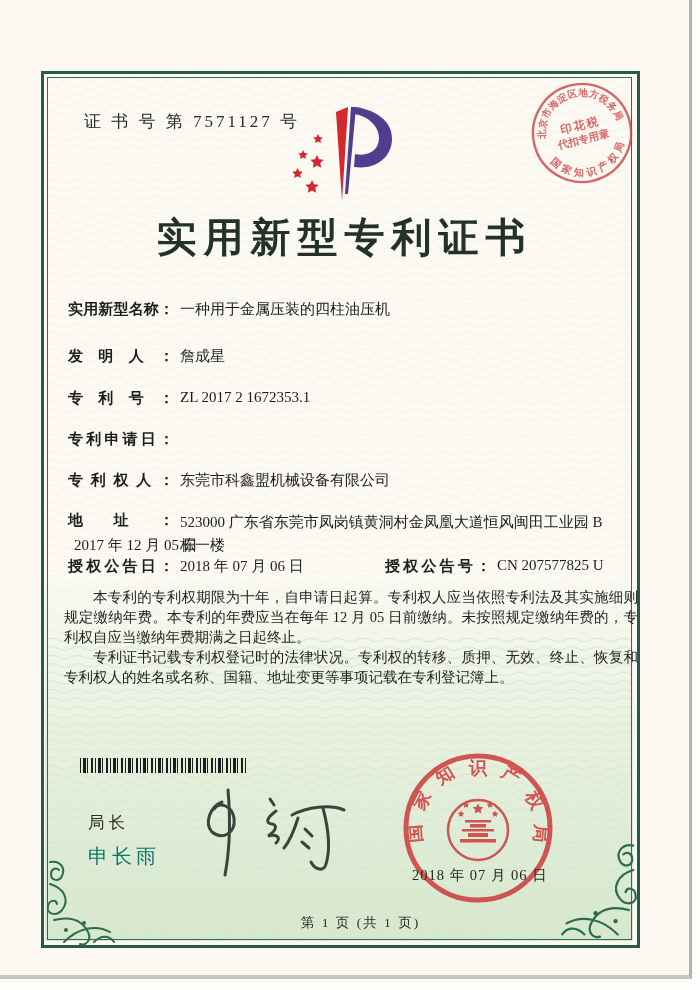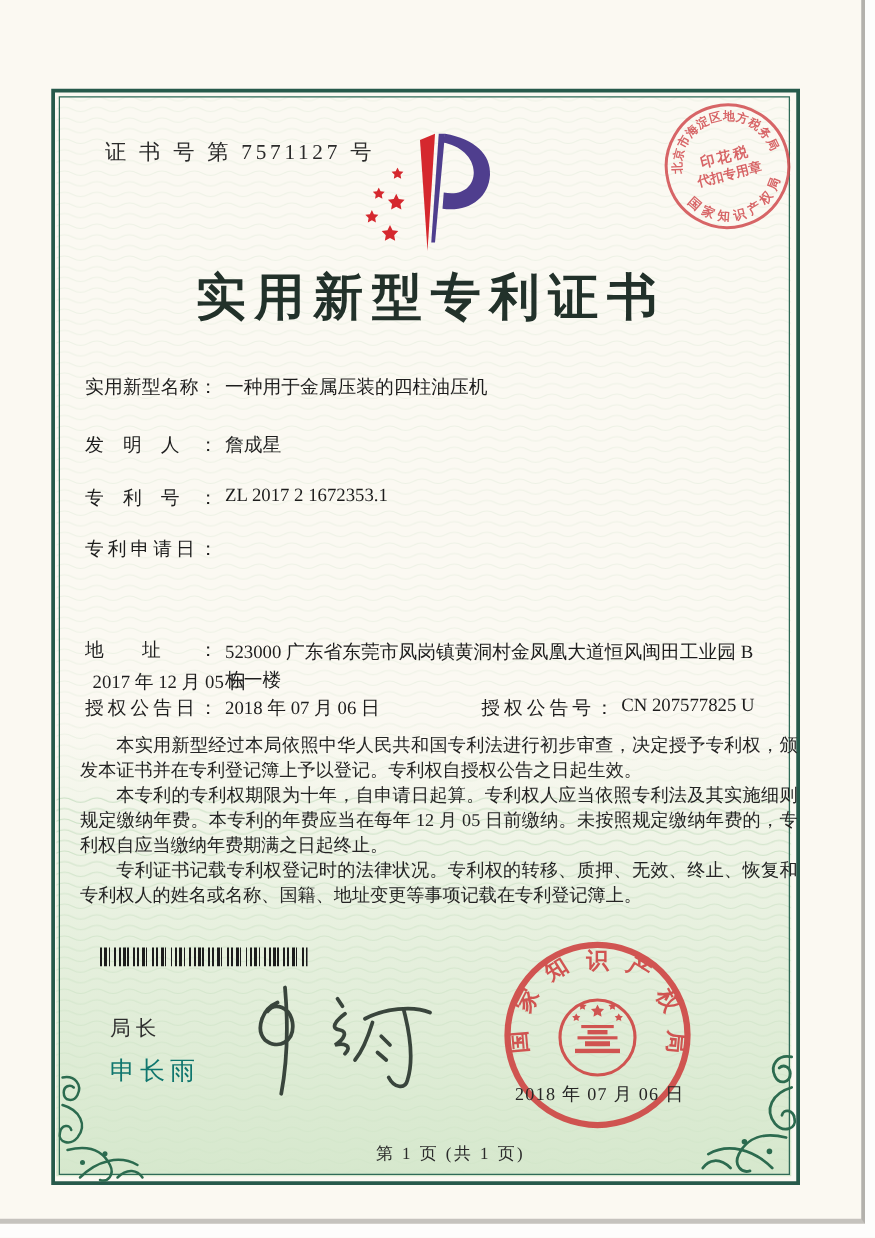--- a/index.html
+++ b/index.html
@@ -11,21 +11,21 @@
   .frame-inner{position:absolute;left:47px;top:77px;width:583px;height:861px;border:1px solid #2f6b58;}
   
   .tint{position:absolute;left:45px;top:75px;width:588px;height:866px;
         background:linear-gradient(180deg,rgba(234,242,228,0) 58%,rgba(223,237,215,.65) 75%,rgba(212,231,203,.95) 100%);}
   .waves{position:absolute;left:45px;top:75px;}
   .cert-no{position:absolute;left:84px;top:110px;font-size:17px;letter-spacing:3px;color:#2a2a2a;}
   .logo{position:absolute;left:292px;top:104px;}
   .title{position:absolute;left:0;width:689px;top:210px;text-align:center;font-size:40px;font-weight:bold;
          letter-spacing:7px;color:#22312a;}
   .frow{position:absolute;display:flex;font-size:15px;color:#1d1d1d;}
-  .flabel{display:inline-block;width:106px;text-align:justify;text-align-last:justify;font-weight:400;flex:0 0 106px;}
+  .flabel{display:inline-block;width:106px;text-align:justify;text-align-last:justify;font-weight:700;flex:0 0 106px;}
   .fvalue{margin-left:6px;font-weight:500;}
   .fvalue.addr{width:424px;line-height:23px;}
   .paras{position:absolute;left:64px;top:587px;width:574px;font-size:14.5px;line-height:20px;color:#242424;text-align:justify;}
   .paras p{margin:0;text-indent:2em;}
   .barcode{position:absolute;left:80px;top:758px;width:166px;height:15px;
     background-image:repeating-linear-gradient(90deg,#1c1c1c 0 1.5px,transparent 1.5px 3.5px,#1c1c1c 3.5px 6px,transparent 6px 7px,#1c1c1c 7px 8px,transparent 8px 11.5px,#1c1c1c 11.5px 13px,transparent 13px 15px);}
   .signer-title{position:absolute;left:88px;top:812px;font-size:16.5px;letter-spacing:4px;color:#2c2c2c;}
   .signer-name{position:absolute;left:88px;top:843px;font-size:20px;letter-spacing:4px;color:#0f766e;}
   .sig{position:absolute;left:192px;top:785px;}
   .seal-office{position:absolute;left:400px;top:750px;opacity:.85;}
@@ -87,35 +87,38 @@
     <span class="fvalue">詹成星</span>
   </div>
   <div class="frow" style="left:68px;top:389px;">
     <span class="flabel">专利号：</span>
     <span class="fvalue">ZL 2017 2 1672353.1</span>
   </div>
   <div class="frow" style="left:68px;top:430px;flex-direction:column;">
     <span class="flabel">专利申请日：</span>
     <span class="fvalue">2017 年 12 月 05 日</span>
   </div>
+  <div class="frow" style="left:68px;top:471px;">
+    <span class="flabel">专利权人：</span>
+    <span class="fvalue">东莞市科鑫盟机械设备有限公司</span>
+  </div>
   <div class="frow" style="left:68px;top:511px;">
     <span class="flabel">地址：</span>
     <span class="fvalue addr">523000 广东省东莞市凤岗镇黄洞村金凤凰大道恒风闽田工业园 B 栋一楼</span>
   </div>
   <div class="frow" style="left:68px;top:557px;">
     <span class="flabel">授权公告日：</span>
     <span class="fvalue">2018 年 07 月 06 日</span>
   </div>
   <div class="frow" style="left:385px;top:557px;">
     <span class="flabel">授权公告号：</span>
     <span class="fvalue">CN 207577825 U</span>
   </div>
 
   <div class="paras">
-    <p>本实用新型经过本局依照中华人民共和国专利法进行初步审查，决定授予专利权，颁发本证书并在专利登记簿上予以登记。专利权自授权公告之日起生效。</p>
     <p>本专利的专利权期限为十年，自申请日起算。专利权人应当依照专利法及其实施细则规定缴纳年费。本专利的年费应当在每年 12 月 05 日前缴纳。未按照规定缴纳年费的，专利权自应当缴纳年费期满之日起终止。</p>
     <p>专利证书记载专利权登记时的法律状况。专利权的转移、质押、无效、终止、恢复和专利权人的姓名或名称、国籍、地址变更等事项记载在专利登记簿上。</p>
   </div>
 
   <div class="barcode"></div>
 
   <div class="signer-title">局长</div>
   <div class="signer-name">申长雨</div>
 
   <svg class="sig" width="160" height="95" viewBox="0 0 160 95" fill="none" stroke="#39453c" stroke-width="3" stroke-linecap="round">

